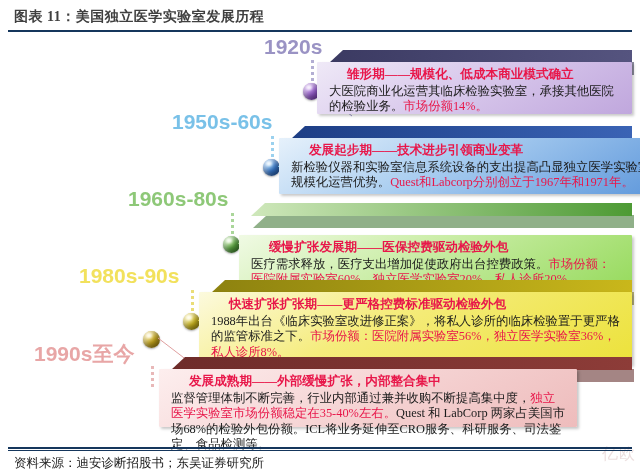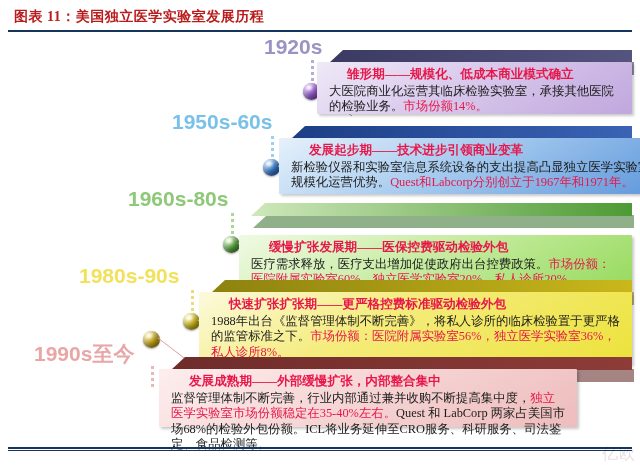--- a/index.html
+++ b/index.html
@@ -9,21 +9,21 @@
     font-family:"Liberation Serif","DejaVu Serif",serif;
     overflow:hidden;
     position:relative;
   }
   #canvas{position:relative;width:640px;height:475px;}
 
   
   .fig-title{
     position:absolute;left:14px;top:8px;
     font-family:"Liberation Serif","DejaVu Serif",serif;
-    font-size:14px;font-weight:bold;color:#b91c1c;
+    font-size:14px;font-weight:bold;color:#404040;
     letter-spacing:.5px;white-space:nowrap;
   }
   .title-rule{
     position:absolute;left:8px;top:30px;width:624px;height:0;
     border-top:2px solid #15365c;
   }
   .footer-rule-a{
     position:absolute;left:8px;top:447px;width:624px;height:0;
     border-top:2px solid #15365c;
   }
@@ -178,21 +178,21 @@
     <div class="orb" style="left:183px;top:313px;background:radial-gradient(circle at 34% 30%, #faf0a0 0%, #d6bf1f 45%, #8d7c08 100%);"></div>
     <svg class="leader" style="left:198px;top:316px;width:40px;height:32px;">
       <line x1="0" y1="4" x2="34" y2="30" stroke="#e3d24a" stroke-width="1"></line>
     </svg>
     <div class="banner-shadow" style="left:213px;top:292px;width:421px;background:#756a0d;"></div>
     <div class="banner" style="left:211px;top:280px;width:421px;background:linear-gradient(to right,#8d820f,#c9b71b);"></div>
     <div class="panel" style="left:199px;top:292px;width:433px;height:73px;
                 background:linear-gradient(150deg,#fcfade 0%,#f5ec7d 40%,#ece23a 100%);">
       <div class="panel-inner">
         <span class="hd">快速扩张扩张期——更严格控费标准驱动检验外包</span>
-        <span class="body-text">1988年出台《监督管理体制不断完善》，将私人诊所的临床检验置于更严格的监管标准之下。</span><span class="hl body-text">市场份额：医院附属实验室56%，独立医学实验室36%，私人诊所8%。</span>
+        <span class="body-text">1988年出台《临床实验室改进修正案》，将私人诊所的临床检验置于更严格的监管标准之下。</span><span class="hl body-text">市场份额：医院附属实验室56%，独立医学实验室36%，私人诊所8%。</span>
       </div>
     </div>
   </div>
 
   <div class="stage">
     <div class="era" style="left:34px;top:340px;color:#e8a6a6;">1990s至今</div>
     <div class="dots" style="left:151px;top:366px;height:22px;color:#e0a0a0;"></div>
     <div class="orb" style="left:143px;top:331px;background:radial-gradient(circle at 34% 30%, #f7e48c 0%, #cfae1c 45%, #8c6f06 100%);"></div>
     <svg class="leader" style="left:158px;top:334px;width:40px;height:32px;">
       <line x1="0" y1="4" x2="34" y2="30" stroke="#e0a0a0" stroke-width="1"></line>
@@ -204,14 +204,15 @@
       <div class="panel-inner">
         <span class="hd">发展成熟期——外部缓慢扩张，内部整合集中</span>
         <span class="body-text">监督管理体制不断完善，行业内部通过兼并收购不断提高集中度，</span><span class="hl body-text">独立医学实验室市场份额稳定在35-40%左右。</span><span class="body-text">Quest 和 LabCorp 两家占美国市场68%的检验外包份额。ICL将业务延伸至CRO服务、科研服务、司法鉴定、食品检测等。</span>
       </div>
     </div>
   </div>
 
   <div class="wm">亿欧</div>
   <div class="footer-rule-a"></div>
   <div class="footer-rule-b"></div>
+  <div class="fig-source">资料来源：迪安诊断招股书；东吴证券研究所</div>
 
 </div>
 
 </body></html>

